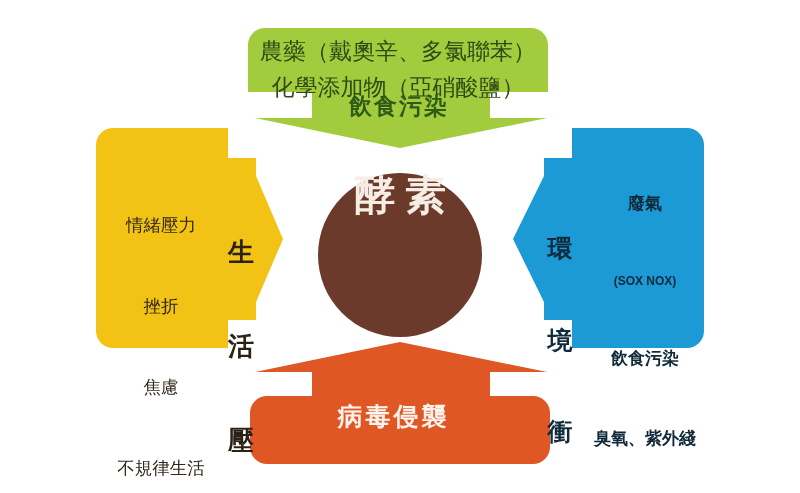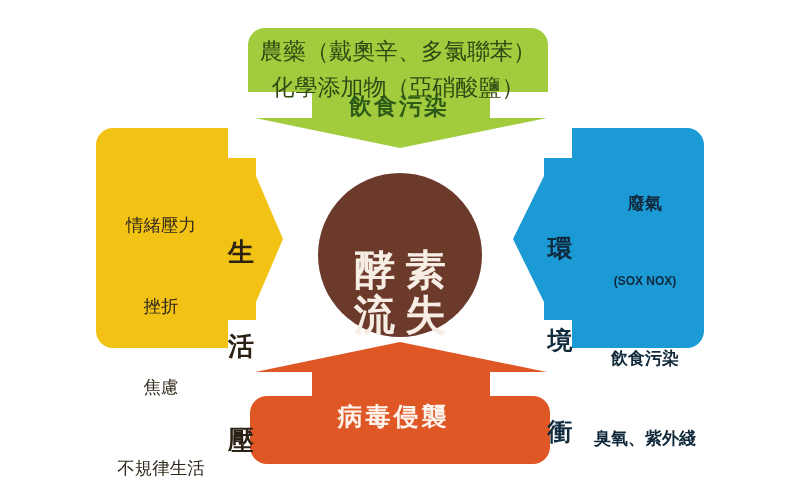--- a/index.html
+++ b/index.html
@@ -41,21 +41,21 @@
   
   .center-wrap {
     position: absolute;
     left: 318px;
     top: 173px;
     width: 164px;
     height: 164px;
     display: flex;
     flex-direction: column;
     align-items: center;
-    justify-content: flex-end;
+    justify-content: flex-start;
   }
   .center-line {
     color: #f6ede4;
     font-size: 41px;
     font-weight: bold;
     letter-spacing: 10px;
     text-indent: 10px;
     line-height: 1.08;
     white-space: pre;
   }
@@ -158,21 +158,20 @@
 
     <g>
       <path d="M400,342 L547,372 H490 V396 H533 A17,17 0 0 1 550,413 V447 A17,17 0 0 1 533,464 H267 A17,17 0 0 1 250,447 V413 A17,17 0 0 1 267,396 H312 V372 H255 Z" fill="#E05726"></path>
     </g>
 
     <circle cx="400" cy="255" r="82" fill="#6B3A2A"></circle>
   </svg>
 
   <div class="center-wrap">
     <div class="center-line">酵素</div>
-    <div class="center-line">流失</div>
   </div>
 
   <div class="label top-detail">農藥（戴奧辛、多氯聯苯）
 化學添加物（亞硝酸鹽）</div>
   <div class="label top-title">飲食污染</div>
 
   <div class="label left-detail">
     <div class="row">情緒壓力</div>
     <div class="row">挫折</div>
     <div class="row">焦慮</div>

